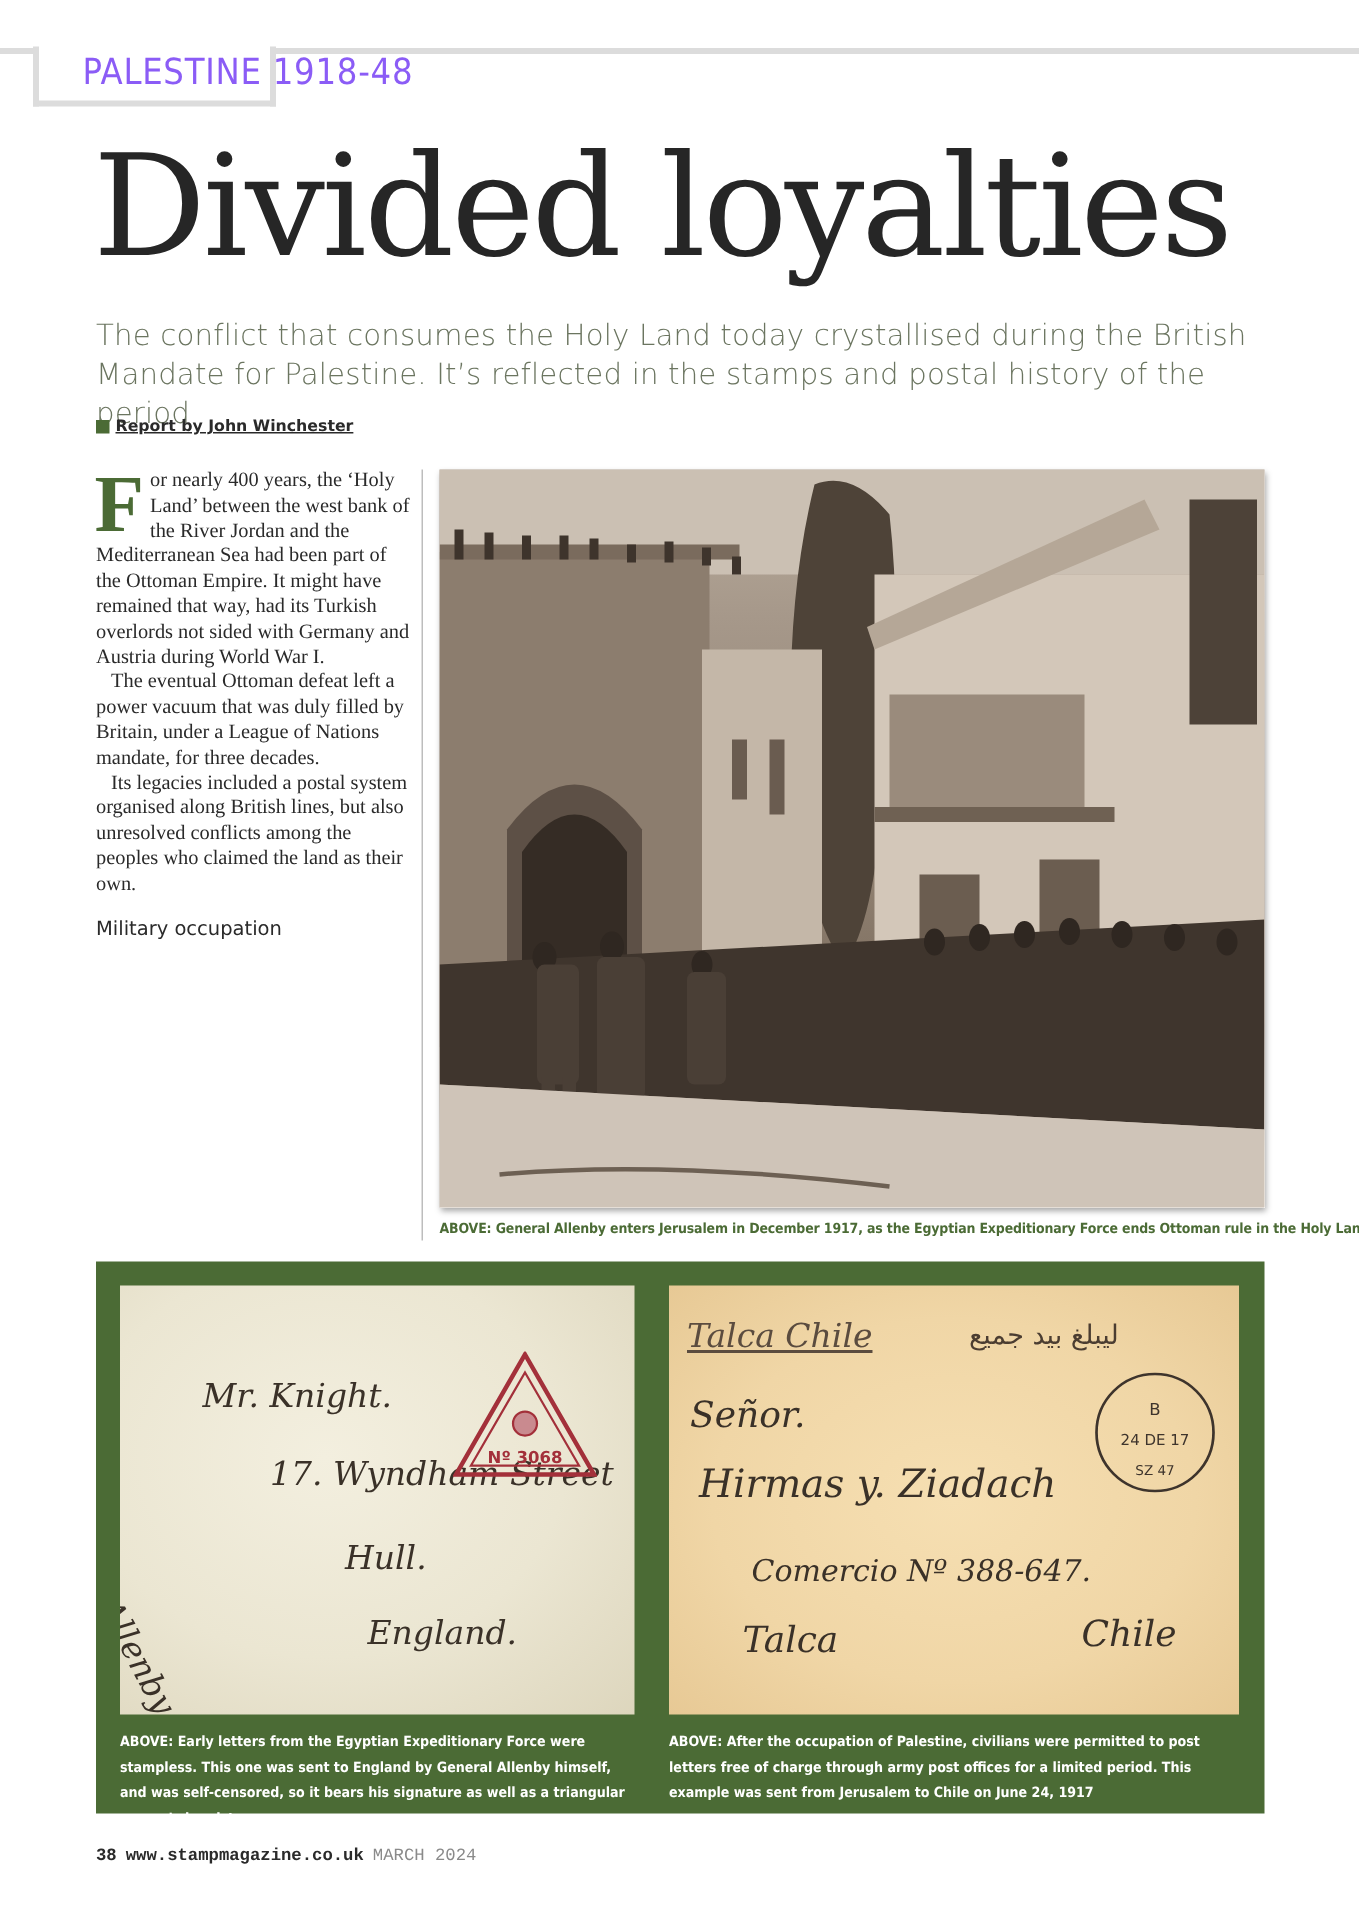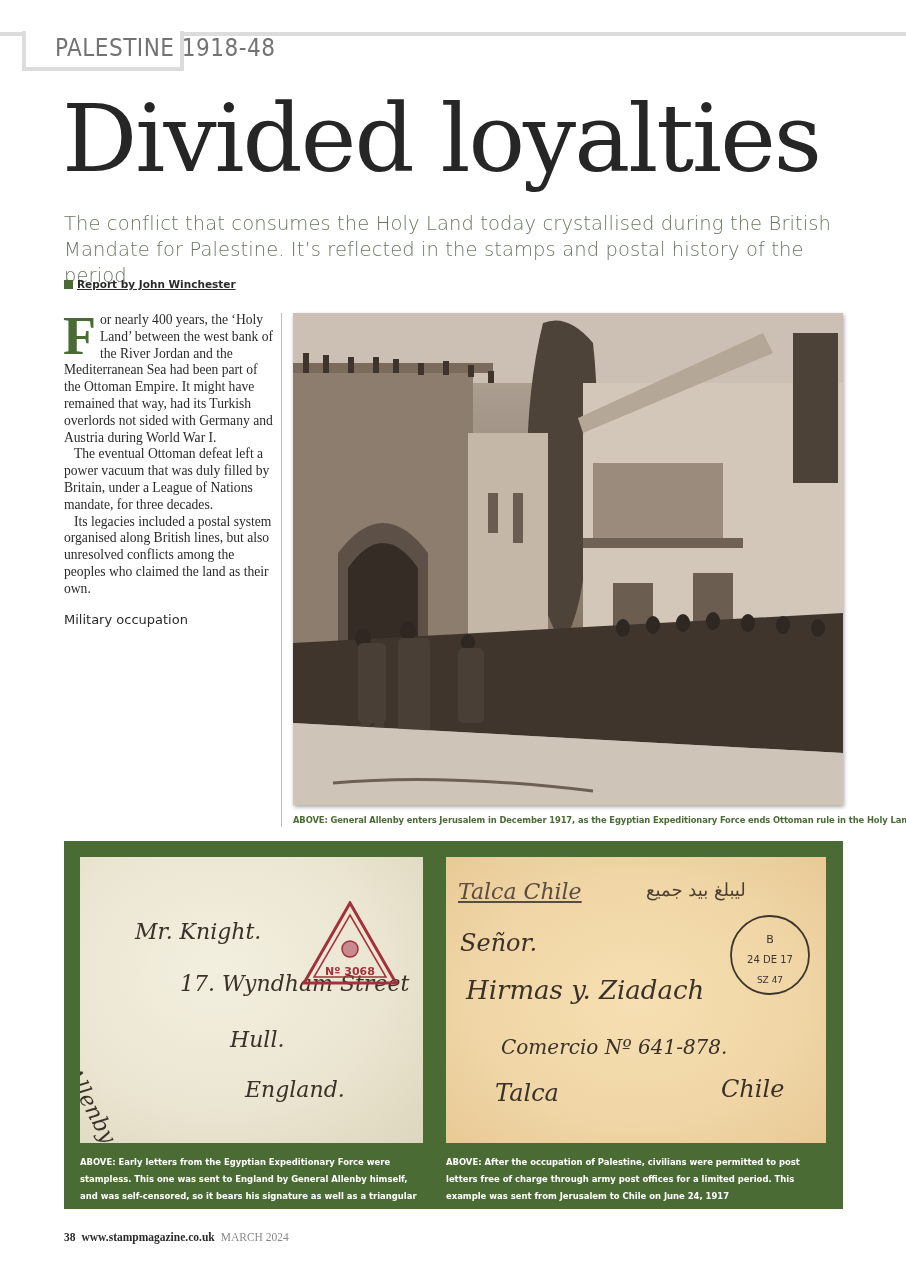--- a/index.html
+++ b/index.html
@@ -4,21 +4,21 @@
 <style>
   * { box-sizing: border-box; margin: 0; padding: 0; }
   html, body { width: 906px; height: 1280px; background: #ffffff; overflow: hidden; }
   body { position: relative; font-family: "DejaVu Serif", serif; color: #2a2a2a; }
 
   
   .top-rule { position: absolute; left: 0; top: 32px; width: 906px; height: 4px; background: #dcdcdc; }
   .section-tab { position: absolute; left: 22px; top: 31px; width: 162px; height: 40px;
     border: 4px solid #dcdcdc; border-top: none; background: #ffffff; }
   .section-label { position: absolute; left: 55px; top: 34px; font-family: "DejaVu Sans Condensed", "DejaVu Sans", sans-serif;
-    font-size: 24px; letter-spacing: 0.5px; color: #737373; font-stretch: condensed; }
+    font-size: 24px; letter-spacing: 0.5px; color: #8b5cf6; font-stretch: condensed; }
 
   .headline { position: absolute; left: 62px; top: 84px; font-family: "DejaVu Serif", "Liberation Serif", serif;
     font-size: 94px; line-height: 110px; color: #262626; letter-spacing: -2px; font-weight: normal; }
 
   .standfirst { position: absolute; left: 64px; top: 211px; width: 800px; font-family: "DejaVu Sans", sans-serif;
     font-size: 19.5px; line-height: 26px; color: #6b7560; font-weight: 300; letter-spacing: 0.1px; }
 
   .byline { position: absolute; left: 64px; top: 278px; font-family: "DejaVu Sans", sans-serif; font-size: 10.5px;
     font-weight: bold; color: #2a2a2a; display: flex; align-items: center; gap: 4px; text-decoration: underline; }
   .byline-square { width: 9px; height: 9px; background: #4b6b35; display: inline-block; }
@@ -50,21 +50,21 @@
     background: radial-gradient(ellipse at 40% 40%, #f3efdf 0%, #ebe6d2 55%, #ddd6bd 100%); }
   .cover-right { left: 382px; top: 16px; width: 380px; height: 286px;
     background: radial-gradient(ellipse at 50% 50%, #f6dfb2 0%, #f0d6a6 60%, #e7c995 100%); }
   .hand { position: absolute; font-family: "DejaVu Serif", serif; font-style: italic; color: #3a3128; white-space: nowrap; }
   .panel-caption { position: absolute; top: 312px; font-family: "DejaVu Sans Condensed", "DejaVu Sans", sans-serif;
     font-size: 9.4px; line-height: 17px; font-weight: bold; color: #ffffff; font-stretch: condensed; }
   .panel-caption.left { left: 16px; width: 345px; }
   .panel-caption.right { left: 382px; width: 382px; }
 
   
-  .folio { position: absolute; left: 64px; top: 1231px; font-family: Liberation Serif, serif; font-size: 11.5px; color: #2a2a2a; display: flex; gap: 6px; }
+  .folio { position: absolute; left: 64px; top: 1231px; font-family: Liberation Mono, monospace; font-size: 11.5px; color: #2a2a2a; display: flex; gap: 6px; }
   .folio .page-num { font-weight: bold; }
   .folio .site { font-weight: bold; }
   .folio .issue { color: #8a8a8a; }
 </style>
 </head>
 <body>
 
 <div class="top-rule"></div>
 <div class="section-tab"></div>
 <div class="section-label">PALESTINE 1918-48</div>
@@ -163,21 +163,21 @@
       <circle cx="48" cy="48" r="8" fill="#c98a8f" stroke="#a3303a" stroke-width="1.5"></circle>
       <text x="48" y="74" text-anchor="middle" font-family="DejaVu Sans, sans-serif" font-size="11" font-weight="bold" fill="#a3303a">Nº 3068</text>
     </svg>
   </div>
 
   <div class="cover cover-right">
     <span class="hand" style="left:12px;top:22px;font-size:22px;color:#5b4c3f;text-decoration:underline;">Talca Chile</span>
     <span class="hand" style="left:200px;top:22px;font-size:18px;font-style:normal;color:#4b3d31;">ليبلغ بيد جميع</span>
     <span class="hand" style="left:14px;top:72px;font-size:24px;">Señor.</span>
     <span class="hand" style="left:20px;top:118px;font-size:26px;">Hirmas y. Ziadach</span>
-    <span class="hand" style="left:55px;top:178px;font-size:20px;">Comercio Nº 641-878.</span>
+    <span class="hand" style="left:55px;top:178px;font-size:20px;">Comercio Nº 388-647.</span>
     <span class="hand" style="left:5px;top:222px;font-size:24px;margin-left:44px;">Talca</span>
     <span class="hand" style="left:275px;top:218px;font-size:24px;">Chile</span>
 
     <svg style="position:absolute;left:282px;top:56px;" width="84" height="84" viewBox="0 0 84 84">
       <circle cx="42" cy="42" r="39" fill="none" stroke="#3e342c" stroke-width="1.8"></circle>
       <text x="42" y="30" text-anchor="middle" font-family="DejaVu Sans, sans-serif" font-size="11" fill="#3e342c">B</text>
       <text x="42" y="50" text-anchor="middle" font-family="DejaVu Sans, sans-serif" font-size="10" fill="#3e342c">24 DE 17</text>
       <text x="42" y="70" text-anchor="middle" font-family="DejaVu Sans, sans-serif" font-size="9" fill="#3e342c">SZ 47</text>
     </svg>
   </div>

